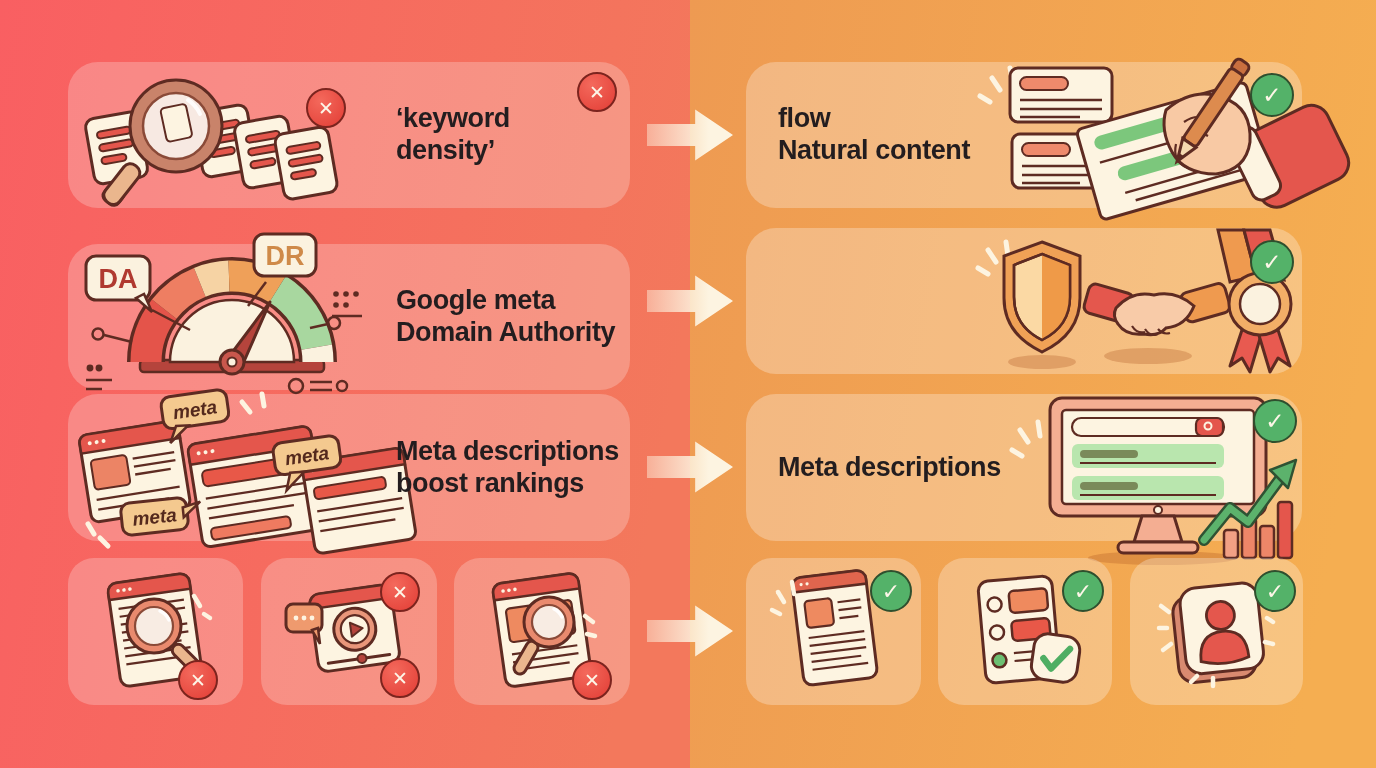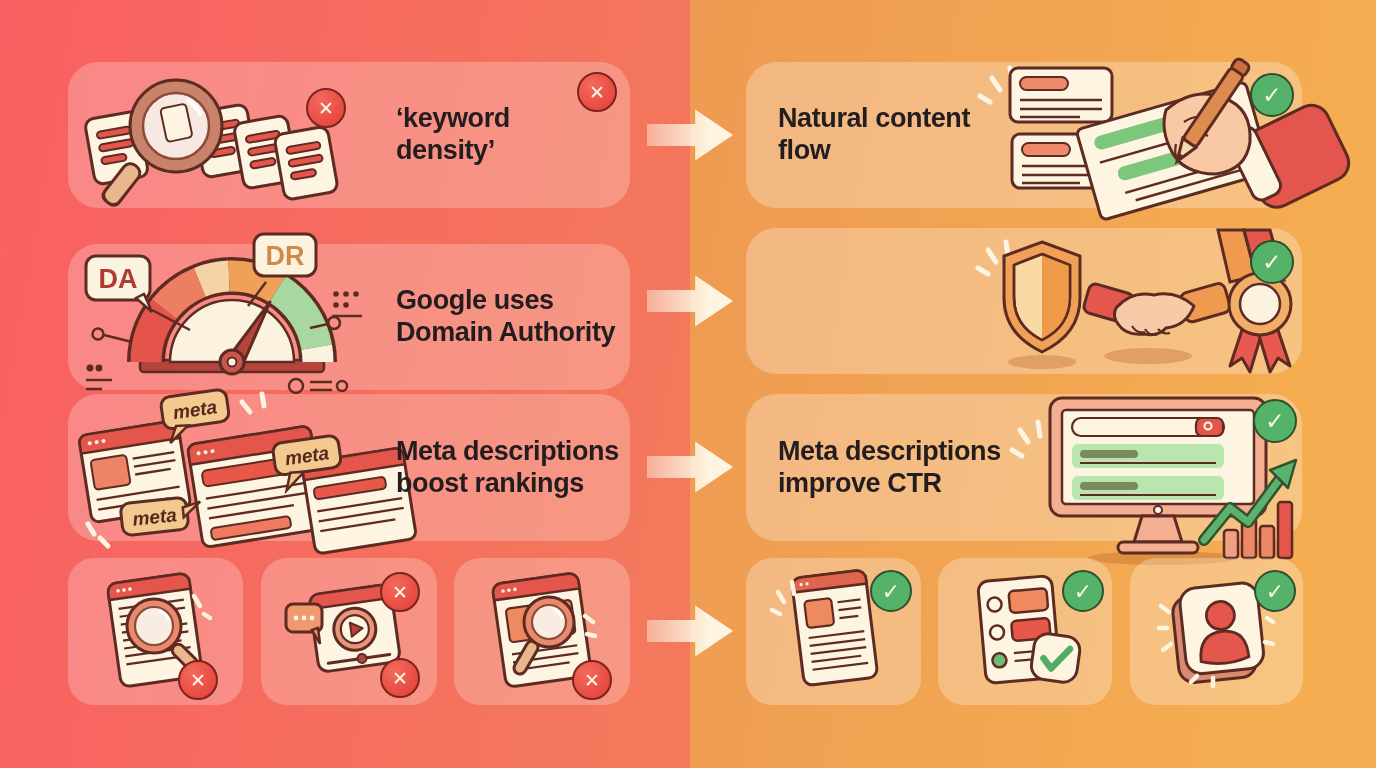--- a/index.html
+++ b/index.html
@@ -142,22 +142,22 @@
           <rect x="-8" y="-92" width="16" height="86" rx="4" fill="#dd8b4e"></rect>
           <path d="M-8,-6 L8,-6 L0,16 Z" fill="#f6d9b0"></path>
           <path d="M-2,8 L0,16 L2,8 Z" fill="#5e2b22" stroke="none"></path>
         </g>
       </g>
     </svg>
     <div class="badge bc" style="left:504px;top:11px">
         <span>✓</span>
       </div>
     <div class="ctext">
+      <div>flow</div>
       <div>Natural content</div>
-      <div>flow</div>
     </div>
   </div>
 
   <div class="card l" style="top:244px;height:146px">
     <svg class="icon" style="left:12px;top:-10px" width="300" height="168" viewBox="0 0 300 168">
       <g stroke="#5e2b22" stroke-width="3">
         <g>
           <rect x="60" y="126" width="184" height="12" rx="4" fill="#b5443c" stroke-width="2.5"></rect>
           <path d="M 66 128 A 86 86 0 0 1 238 128" stroke="#5e2b22" stroke-width="38" fill="none"></path>
           <path d="M 66 128 A 86 86 0 0 1 84.2 75.1" stroke="#e4544a" stroke-width="31" fill="none"></path>
@@ -200,21 +200,21 @@
             <circle cx="266" cy="71" r="2.8" fill="#5e2b22" stroke="none"></circle>
           <line x1="252" y1="82" x2="282" y2="82"></line>
           <circle cx="216" cy="152" r="7" fill="none"></circle>
             <line x1="230" y1="148" x2="252" y2="148"></line>
             <line x1="230" y1="156" x2="252" y2="156"></line>
             <circle cx="262" cy="152" r="5" fill="none"></circle>
         </g>
       </g>
     </svg>
     <div class="ctext">
-      <div>Google uses</div>
+      <div>Google meta</div>
       <div>Domain Authority</div>
     </div>
   </div>
 
   <div class="card r" style="top:228px;height:146px">
     <svg class="icon" style="left:224px;top:0px" width="332" height="150" viewBox="0 0 332 150">
       <g stroke="#5e2b22" stroke-width="3">
         <g stroke="#fdf4e1" stroke-width="5" stroke-linecap="round">
           <line x1="18" y1="22" x2="26" y2="34"></line>
             <line x1="36" y1="14" x2="38" y2="28"></line>
@@ -359,21 +359,20 @@
           <path d="M218,148 L244,116 L262,130 L296,84" fill="none" stroke="#5cb26c" stroke-width="7" stroke-linecap="round" stroke-linejoin="round"></path>
           <polygon points="284,78 310,68 302,96" fill="#5cb26c" stroke="#2f5233" stroke-width="2.5" stroke-linejoin="round"></polygon>
         </g>
       </g>
     </svg>
     <div class="badge bc" style="left:507px;top:5px">
         <span>✓</span>
       </div>
     <div class="ctext">
       <div>Meta descriptions</div>
-      <div>improve CTR</div>
     </div>
   </div>
 
   <div class="card sm l" style="left:68px">
     <svg class="icon" style="left:22px;top:8px" width="130" height="130" viewBox="0 0 130 130">
       <g stroke="#5e2b22" stroke-width="3">
         <g transform="rotate(-8 65 65)">
           <rect x="24" y="12" width="82" height="104" rx="9" fill="#fdf4e1"></rect>
           <path d="M24,28 v-7 a9,9 0 0 1 9,-9 h64 a9,9 0 0 1 9,9 v7 z" fill="#e4564c" stroke-width="2.5"></path>
           <circle cx="34" cy="20" r="1.8" fill="#fdf4e1" stroke="none"></circle>

